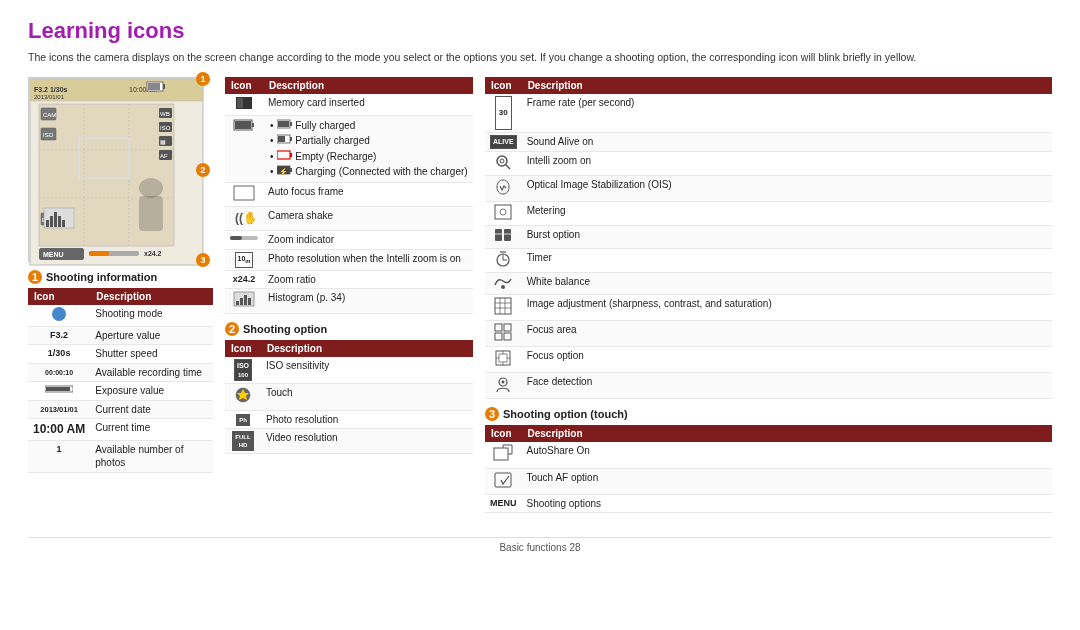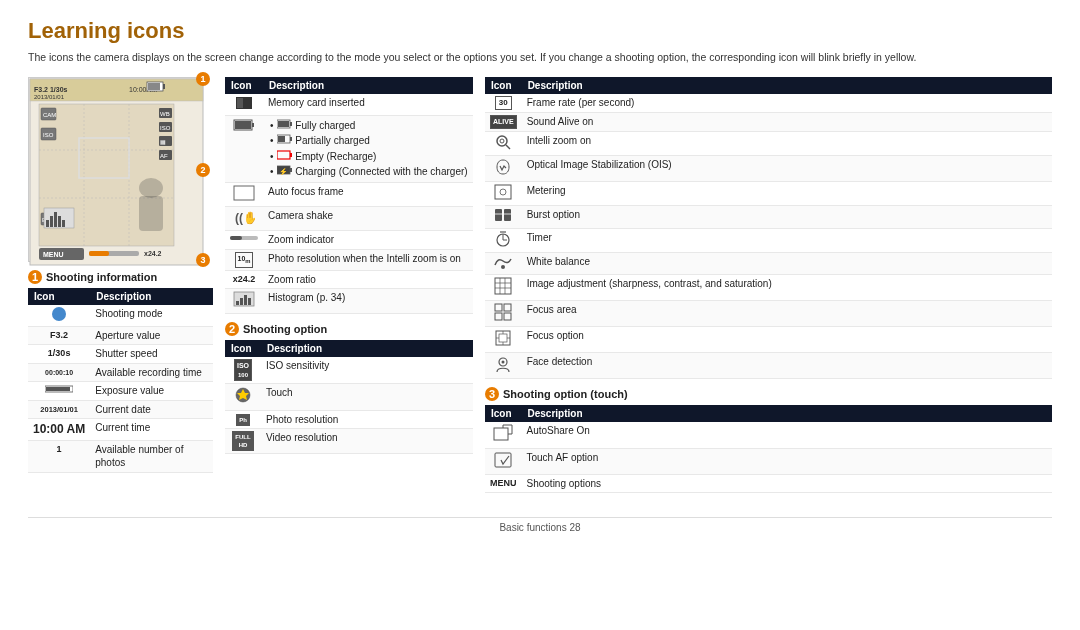--- a/index.html
+++ b/index.html
@@ -9,21 +9,21 @@
       background: #fff;
       color: #222;
       width: 1080px;
       height: 630px;
       overflow: hidden;
       padding: 18px 28px 10px 28px;
     }
     h1 {
       font-size: 22px;
       font-weight: bold;
-      color: #a16207;
+      color: #a21caf;
       margin-bottom: 6px;
     }
     .intro {
       font-size: 10.5px;
       color: #333;
       margin-bottom: 12px;
       line-height: 1.4;
     }
     .main-layout {
       display: flex;
@@ -61,21 +61,21 @@
       font-weight: bold;
       font-size: 11px;
     }
     
     table {
       width: 100%;
       border-collapse: collapse;
       font-size: 10px;
     }
     th {
-      background: #0f172a;
+      background: #7f1d1d;
       color: #fff;
       padding: 3px 6px;
       text-align: left;
       font-weight: bold;
       font-size: 10px;
     }
     td {
       padding: 2px 5px;
       border-bottom: 1px solid #e8e8e8;
       vertical-align: top;
@@ -402,21 +402,21 @@
     <table>
       <thead>
         <tr>
           <th>Icon</th>
           <th>Description</th>
         </tr>
       </thead>
       <tbody>
         <tr>
           <td class="icon-col">
-            <div style="display:inline-block;border:1px solid #555;padding:1px 3px;font-size:8px;font-weight:bold;">30</div>
+            <div style="display:inline-block;border:1px solid #555;padding:11px 3px;font-size:8px;font-weight:bold;">30</div>
           </td>
           <td>Frame rate (per second)</td>
         </tr>
         <tr>
           <td class="icon-col">
             <div style="display:inline-block;border:1px solid #555;padding:1px 2px;font-size:7px;font-weight:bold;background:#444;color:#fff;">ALIVE</div>
           </td>
           <td>Sound Alive on</td>
         </tr>
         <tr>

